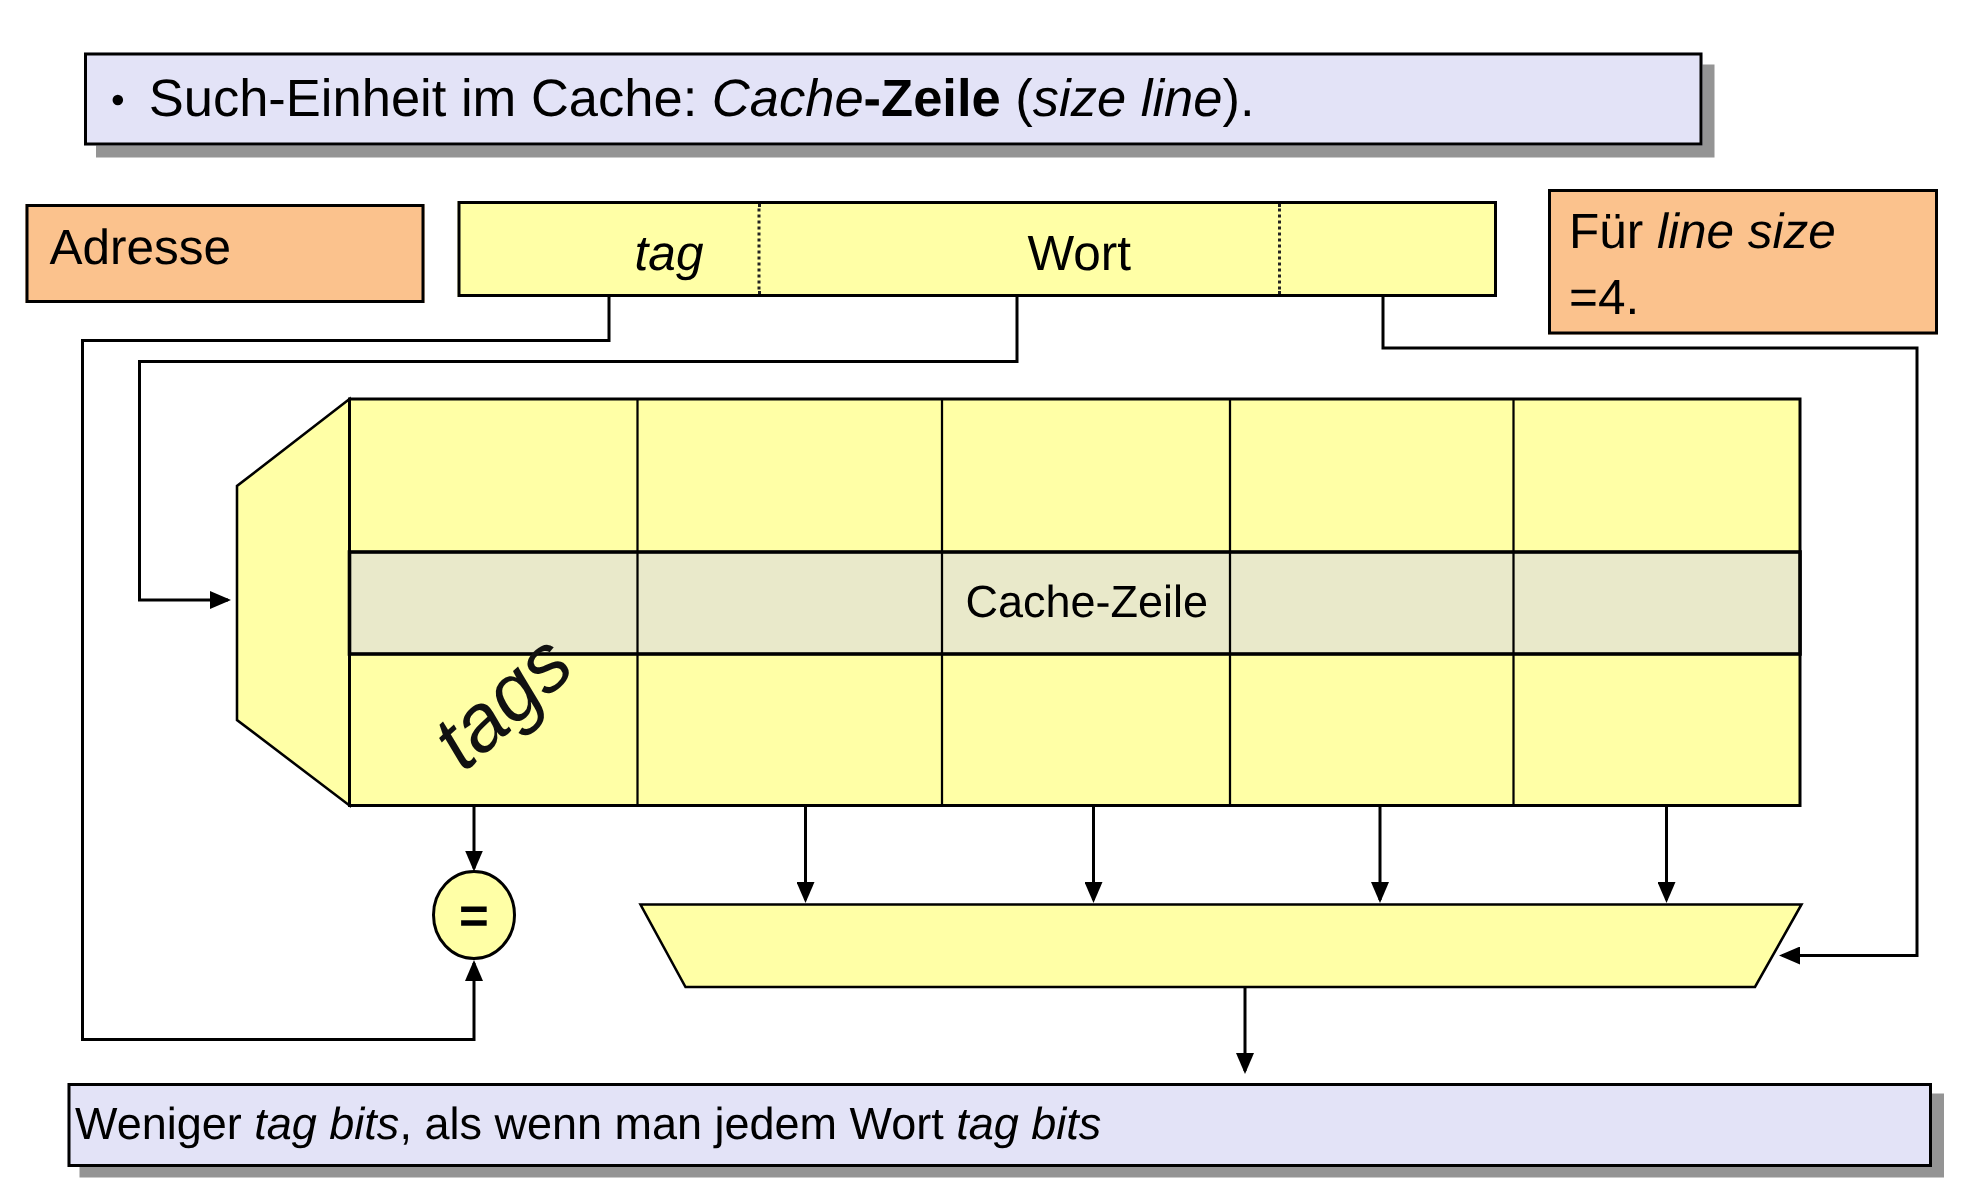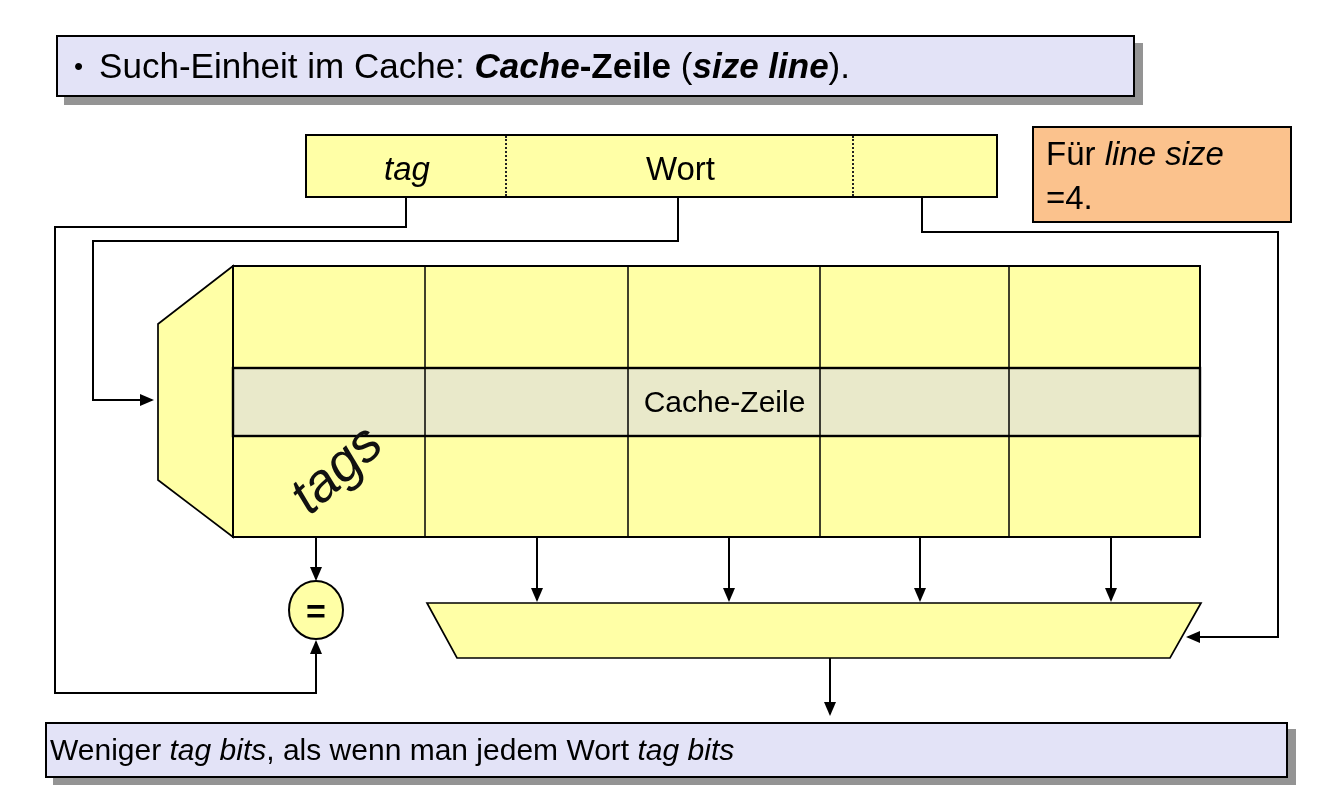--- a/index.html
+++ b/index.html
@@ -10,34 +10,34 @@
   .abs{position:absolute;box-sizing:border-box;}
   
   .title-box{
     left:56px;top:35px;width:1079px;height:62px;
     background:#e3e3f7;border:2px solid #000;
     box-shadow:8px 8px 0 #949494;
     display:flex;align-items:center;font-size:35px;
   }
   .title-box .bullet{margin-left:16px;font-size:26px;}
   .title-box .ttl{margin-left:16px;white-space:pre;}
-  .bi{font-weight:bold;font-style:italic;}
+  .bi{font-weight:normal;font-style:italic;}
   .b{font-weight:bold;}
   .i{font-style:italic;}
   .addr-box{
     left:17px;top:136px;width:266px;height:66px;
     background:#fbc28d;border:2px solid #000;
     font-size:33px;padding:8px 0 0 14px;
   }
   .addr-bar{
     left:305px;top:134px;width:693px;height:64px;
     background:#ffffa6;border:2px solid #000;
   }
   .addr-bar .sep{position:absolute;top:0;bottom:0;width:0;border-left:2px dotted #222;}
-  .addr-bar .seg{position:absolute;top:0;height:100%;display:flex;align-items:center;justify-content:center;font-size:33px;padding-top:6px;box-sizing:border-box;}
+  .addr-bar .seg{position:absolute;top:0;height:100%;display:flex;align-items:center;justify-content:center;font-size:33px;padding-top:6px;box-sizing:border-box;margin-left:39px;}
   .note-box{
     left:1032px;top:126px;width:260px;height:97px;
     background:#fbc28d;border:2px solid #000;
     font-size:33px;line-height:44px;padding:4px 0 4px 12px;
   }
   .footer-box{
     left:45px;top:722px;width:1243px;height:56px;
     background:#e3e3f7;border:2px solid #000;
     box-shadow:8px 7px 0 #949494;
     display:flex;align-items:center;font-size:30px;padding-left:3px;white-space:pre;
@@ -97,20 +97,23 @@
 
     <path d="M427,603 L1201,603 L1170,658 L457,658 Z" fill="#ffffa6" stroke="#000" stroke-width="1.7"></path>
     <path d="M830,658 V714" fill="none" stroke="#000" stroke-width="2" marker-end="url(#arr)"></path>
   </svg>
 
   <div class="abs title-box">
     <span class="bullet">•</span>
     <span class="ttl"><span>Such-Einheit im Cache: </span><span class="bi">Cache</span><span class="b">-Zeile</span><span> (</span><span class="bi">size line</span><span>).</span></span>
   </div>
 
+  <div class="abs addr-box">
+    <span>Adresse</span>
+  </div>
 
   <div class="abs addr-bar">
     <div class="seg" style="left:0;width:200px;">
       <span class="i">tag</span>
     </div>
     <div class="sep" style="left:198px;"></div>
     <div class="seg" style="left:200px;width:347px;">
       <span>Wort</span>
     </div>
     <div class="sep" style="left:545px;"></div>

